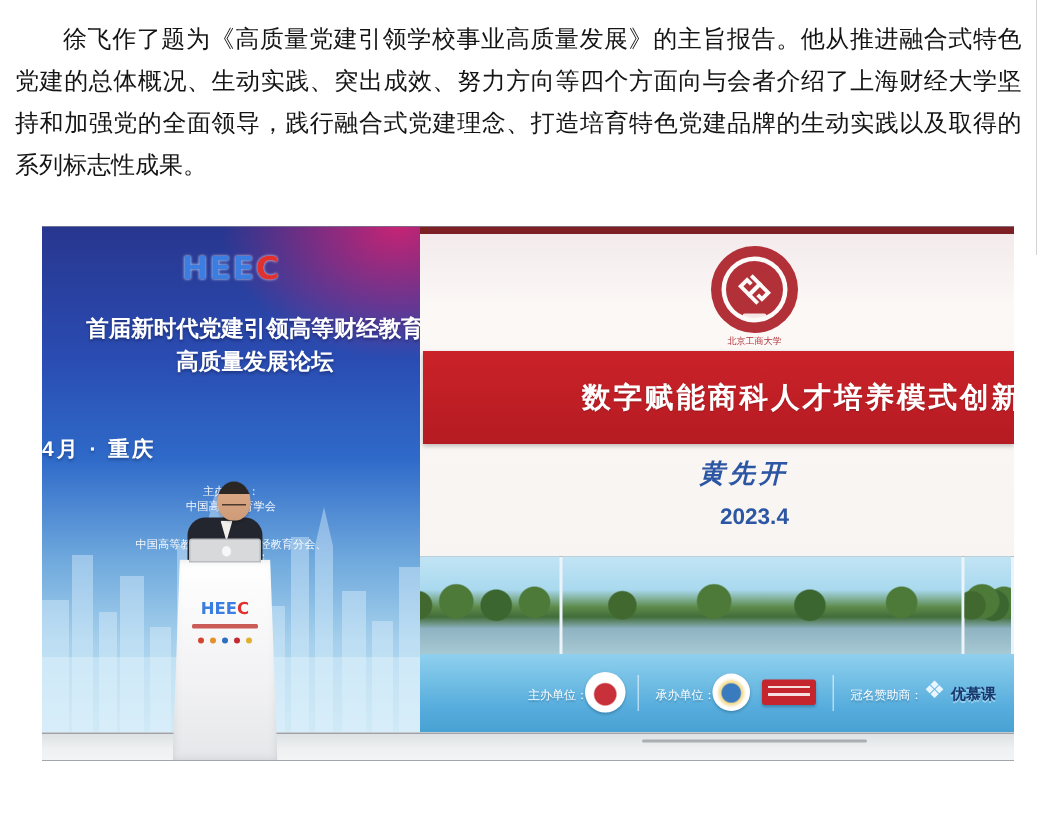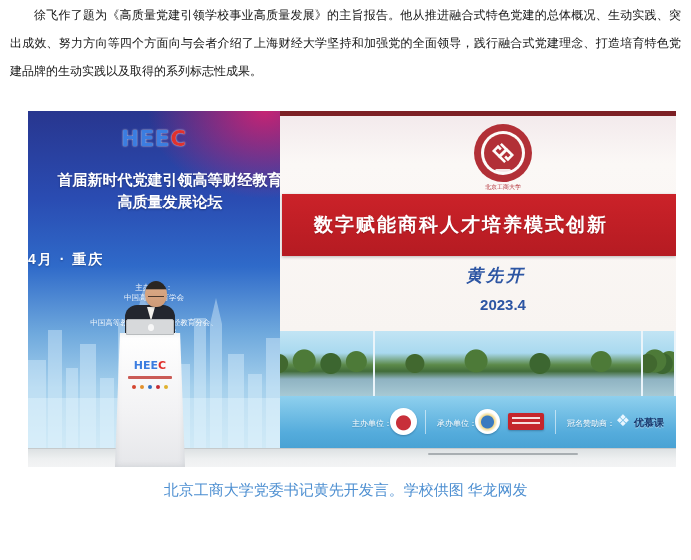--- a/index.html
+++ b/index.html
@@ -1,20 +1,20 @@
 <!DOCTYPE html>
 <html><head>
 <meta charset="utf-8">
 <style>
   html,body{margin:0;padding:0;background:#fff;}
   .page{position:relative;width:691px;height:560px;background:#fff;overflow:hidden;
         font-family:"Liberation Sans",sans-serif;}
   
-  .article{margin:1px 10px 0 10px;font-family:Liberation Sans, sans-serif;
-           font-size:12px;line-height:28px;color:#141414;text-align:justify;text-indent:2em;}
+  .article{margin:13px 10px 0 10px;font-family:Liberation Mono, monospace;
+           font-size:16px;line-height:28px;color:#141414;text-align:justify;text-indent:2em;}
   
   .photo-wrap{position:relative;margin:26px 15px 0 28px;width:648px;height:356px;
               background:#0f172a;overflow:hidden;}
   
   .screen-left{position:absolute;left:0;top:0;width:252px;height:337px;z-index:2;overflow:hidden;
     background:
       radial-gradient(ellipse 75% 42% at 94% 0%, rgba(205,35,115,.95), rgba(205,35,115,0) 62%),
       linear-gradient(180deg,#28368f 0%,#2a4cb2 26%,#2f6ac9 46%,#6fa9dd 66%,#a5d0ec 82%,#c2e2f3 100%);}
   .skyline{position:absolute;left:0;bottom:0;width:252px;height:180px;}
   .heec-logo{position:absolute;top:16px;left:0;width:100%;text-align:center;
@@ -32,21 +32,21 @@
   .screen-right{position:absolute;left:234px;top:0;width:414px;height:337px;z-index:1;}
   .slide{position:absolute;left:18px;top:0;width:396px;height:220px;box-sizing:border-box;
          background:linear-gradient(180deg,#f3eaec 0%,#fbf8f6 22%,#f8f4f1 100%);
          border-top:5px solid #7d2025;}
   .seal{position:absolute;left:193px;top:7px;width:60px;height:60px;}
   .seal-caption{position:absolute;left:183px;top:67px;width:80px;text-align:center;
                 color:#b23037;font-size:6px;filter:blur(.4px);}
   .banner{position:absolute;left:2px;top:78px;right:0;height:62px;
           background:linear-gradient(180deg,#cb2229 0%,#b51b22 100%);
           display:flex;align-items:center;box-shadow:0 1px 3px rgba(0,0,0,.25);}
-  .banner-text{color:#fff;font-weight:bold;font-size:19px;letter-spacing:2px;margin-left:32px;
+  .banner-text{color:#fff;font-weight:bold;font-size:19px;letter-spacing:2px;margin-left:106px;
                white-space:nowrap;text-shadow:0 1px 1px rgba(0,0,0,.2);}
   .presenter{position:absolute;left:0;top:148px;width:100%;box-sizing:border-box;padding-left:36px;
              text-align:center;color:#2c55a3;font-family:"DejaVu Serif",serif;
              font-style:italic;font-weight:bold;font-size:17px;letter-spacing:3px;}
   .slide-date{position:absolute;left:0;top:180px;width:100%;box-sizing:border-box;padding-left:50px;
               text-align:center;color:#2c55a3;font-weight:bold;font-size:15px;}
   
   .campus-strip{position:absolute;left:0;top:220px;width:414px;height:65px;display:flex;gap:2px;
                 background:#eaf4fa;}
   .seg{height:100%;
@@ -224,15 +224,14 @@
           <span class="pdot pd2"></span>
           <span class="pdot pd3"></span>
           <span class="pdot pd4"></span>
           <span class="pdot pd5"></span>
         </div>
       </div>
     </div>
 
   </div>
 
-  <div class="caption">北京工商大学党委书记黄先开发言。学校供图 华龙网发</div>
 
 </div>
 
 </body></html>

